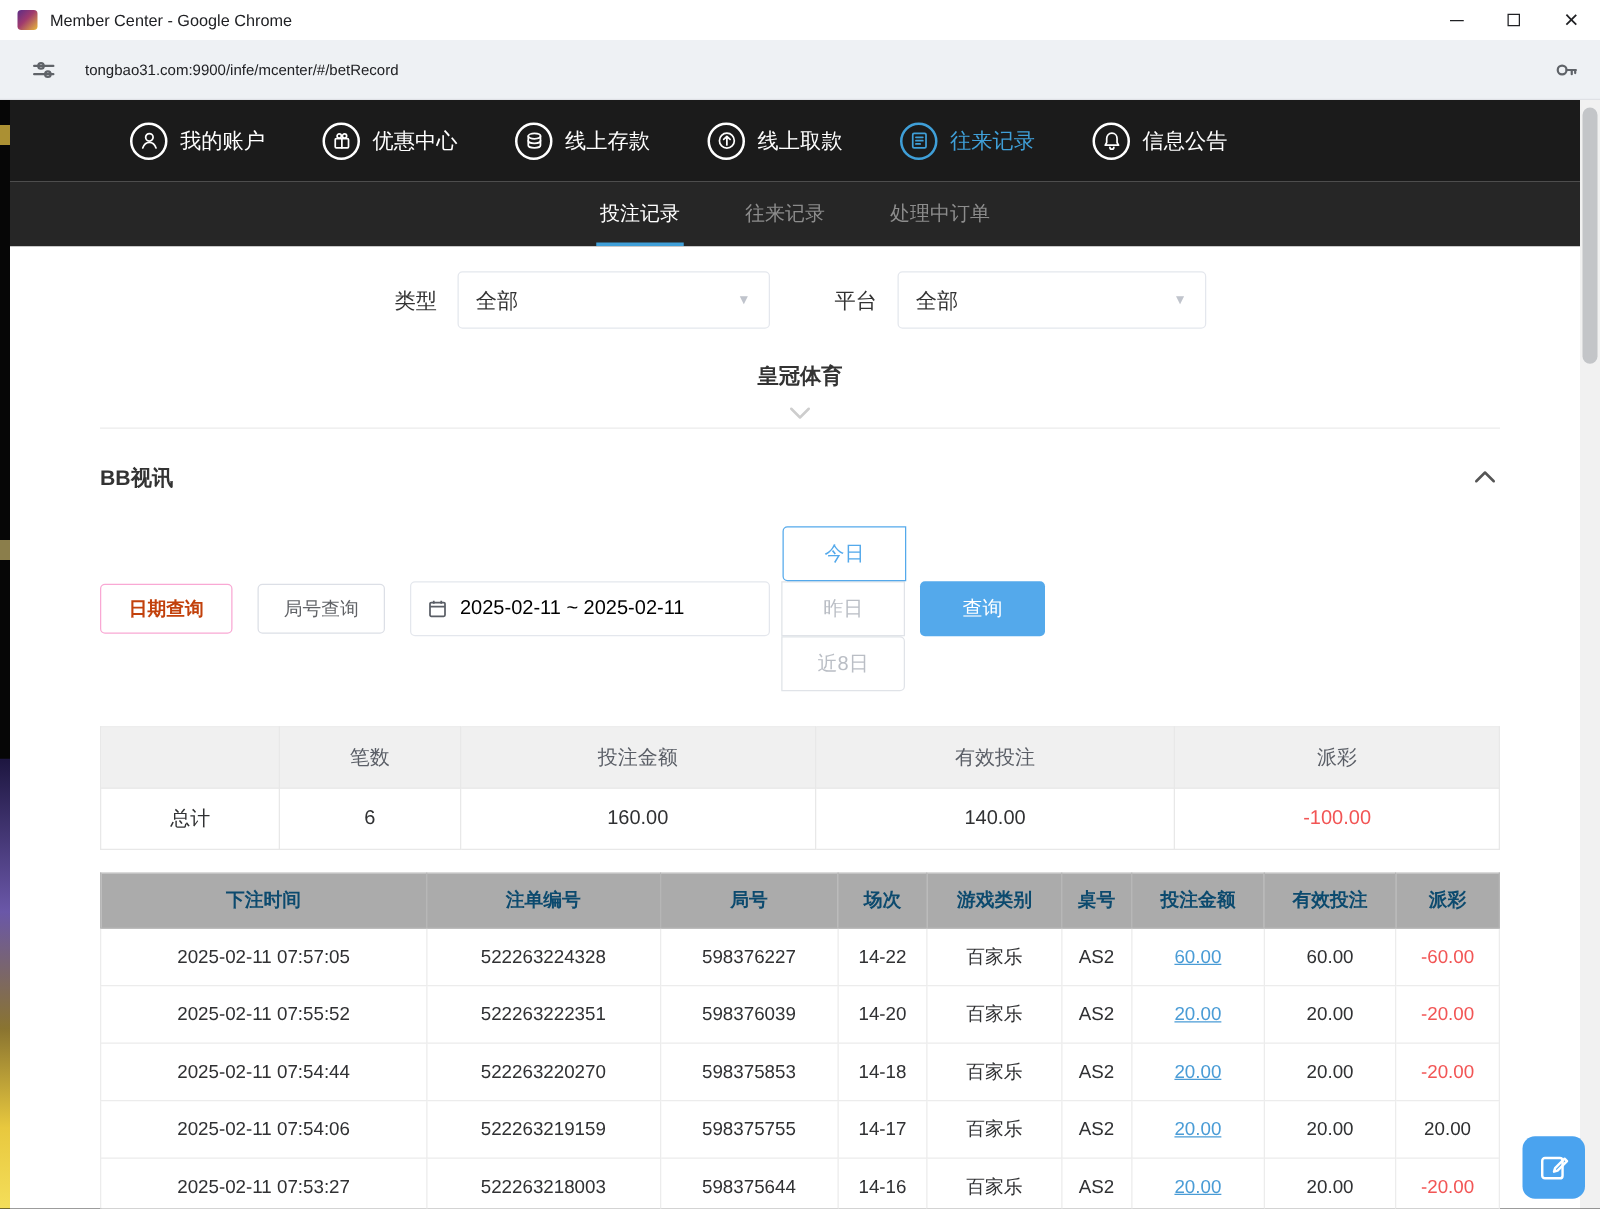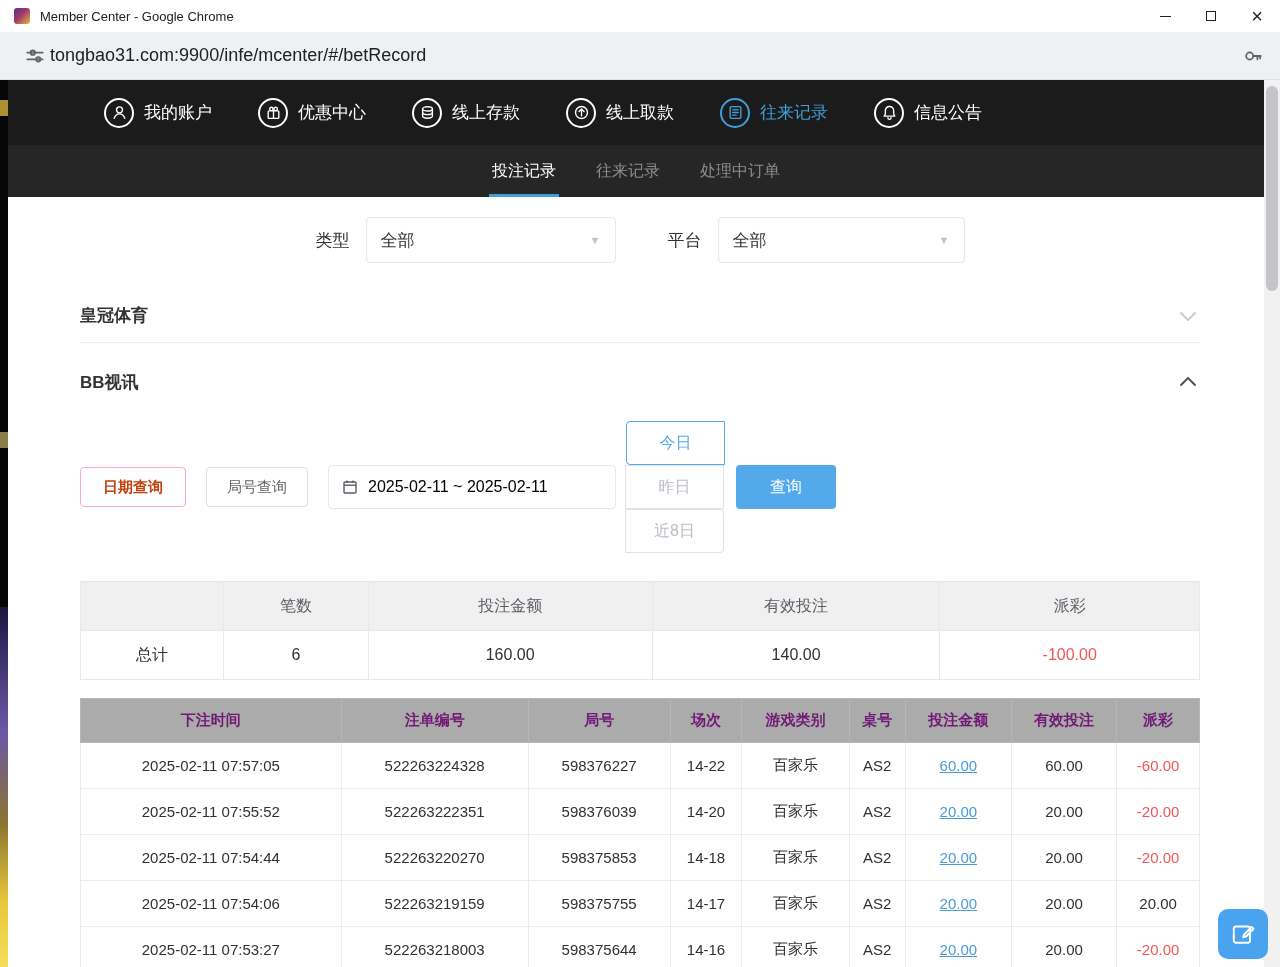--- a/index.html
+++ b/index.html
@@ -16,21 +16,21 @@
   .win-ctrls { margin-left:auto; display:flex; height:100%; }
   .wbtn { width:46px; display:flex; align-items:center; justify-content:center; color:#202124; }
   .min-glyph { width:11px; height:1px; background:#202124; display:block; }
   .max-glyph { width:10px; height:10px; border:1px solid #202124; display:block; }
   .close-glyph { font-size:20px; line-height:1; }
 
   .toolbar { position:absolute; top:32px; left:0; right:0; height:48px; background:#eef1f4;
              border-bottom:1px solid #dfe1e5; display:flex; align-items:center; }
   .tune-wrap { margin-left:24px; width:22px; height:22px; display:flex; align-items:center; justify-content:center; }
   .tune-wrap svg, .key-wrap svg { stroke:#5f6368; fill:none; stroke-width:1.6; stroke-linecap:round; }
-  .url { margin-left:4px; font-size:18px; color:#202124; }
+  .url { margin-left:22px; font-size:12px; color:#202124; }
   .key-wrap { margin-left:auto; margin-right:16px; width:22px; height:22px;
               display:flex; align-items:center; justify-content:center; }
 
   
   .page { position:absolute; top:80px; left:0; right:0; bottom:0; background:#050505; }
 
   .sliver { position:absolute; left:0; top:0; width:8px; bottom:0; background:#060606; overflow:hidden; }
   .sliver .g1 { position:absolute; top:20px; left:0; width:8px; height:16px; background:#c9a93c; opacity:.85; }
   .sliver .g2 { position:absolute; top:352px; left:0; width:8px; height:16px; background:#c5b26a; opacity:.7; }
   .sliver .art { position:absolute; bottom:0; left:0; width:8px; height:360px;
@@ -43,37 +43,37 @@
 
   
   .nav { height:65px; background:#1b1b1b; display:flex; align-items:center; padding-left:96px; gap:46px; }
   .nav-item { display:flex; align-items:center; gap:10px; color:#fff; font-size:17px; cursor:pointer; white-space:nowrap; }
   .nav-item.active { color:#3f9fd8; }
   .nav-ic { width:30px; height:30px; border:2px solid currentColor; border-radius:50%;
             display:flex; align-items:center; justify-content:center; flex:none; }
   .nav-ic svg { width:17px; height:17px; stroke:currentColor; fill:none; stroke-width:1.3;
                 stroke-linecap:round; stroke-linejoin:round; }
 
-  .tabbar { height:52px; background:#262626; display:flex; justify-content:center; gap:34px; }
+  .tabbar { height:52px; background:#262626; display:flex; justify-content:center; gap:46px; }
   .tab { display:flex; align-items:center; font-size:16px; color:#8c8c8c; padding:0 3px; cursor:pointer; }
   .tab.active { color:#fff; box-shadow:inset 0 -3px 0 #3f9fd8; }
 
   .content { padding:0 64px 0 72px; }
 
   
   .filter-row { margin-top:10px; height:66px; display:flex; justify-content:center; align-items:center; }
   .flabel { font-size:17px; color:#333; margin-right:16px; }
   .select { width:250px; height:46px; border:1px solid #e4e7ed; border-radius:4px; background:#fff;
             display:flex; align-items:center; padding:0 14px; color:#333; font-size:17px; cursor:pointer; }
   .select .caret { margin-left:auto; color:#c0c4cc; font-size:11px; }
   .fgap { width:52px; }
 
   
   .sec { height:54px; display:flex; align-items:center; justify-content:space-between; }
-  .sec.bordered { border-bottom:1px solid #ececec; }
+  .sec.bordered { border-bottom:1px solid #ececec;flex-direction:column; }
   .sec-title { font-size:17px; font-weight:bold; color:#333; }
   .chev { display:flex; cursor:pointer; }
   .chev svg { width:24px; height:24px; fill:none; stroke:currentColor; stroke-width:2; stroke-linecap:round; stroke-linejoin:round; }
   .chev.down { color:#cdcdcd; }
   .chev.up { color:#555; }
   .sec-sports { margin-top:16px; }
   .sec-bb { margin-top:12px; }
 
   
   .query-row { margin-top:12px; display:flex; align-items:center; }
@@ -92,21 +92,21 @@
   .btn-primary { margin-left:11px; width:100px; height:44px; background:#54a9eb; color:#fff; font-size:16px; border:none; }
 
   
   table { border-collapse:collapse; width:100%; table-layout:fixed; }
   .summary { margin-top:28px; }
   .summary th { background:#f0f0f0; color:#5a5e66; font-size:16px; font-weight:normal; height:49px; border:1px solid #e8e8e8; text-align:center; }
   .summary td { background:#fff; color:#303133; font-size:16px; height:49px; border:1px solid #e8e8e8; text-align:center; }
 
   
   .records { margin-top:18px; }
-  .records th { background:#ababab; color:#701a75; font-size:15px; font-weight:bold; height:44px; border:1px solid #b6b6b6; text-align:center; }
+  .records th { background:#ababab; color:#0c4a6e; font-size:15px; font-weight:bold; height:44px; border:1px solid #b6b6b6; text-align:center; }
   .records td { height:46px; text-align:center; font-size:15px; color:#303133; border:1px solid #ececec; background:#fff; }
   td.link { color:#4a9cd6; text-decoration:underline; cursor:pointer; }
   .neg { color:#f25555 !important; }
 
   
   .pager { margin-top:14px; display:flex; justify-content:center; align-items:flex-start; gap:10px; }
   .pg { height:28px; border:1px solid #dcdfe6; border-radius:3px; background:#fff; }
   .pg.blue { background:#54a9eb; border-color:#54a9eb; }
 
   

